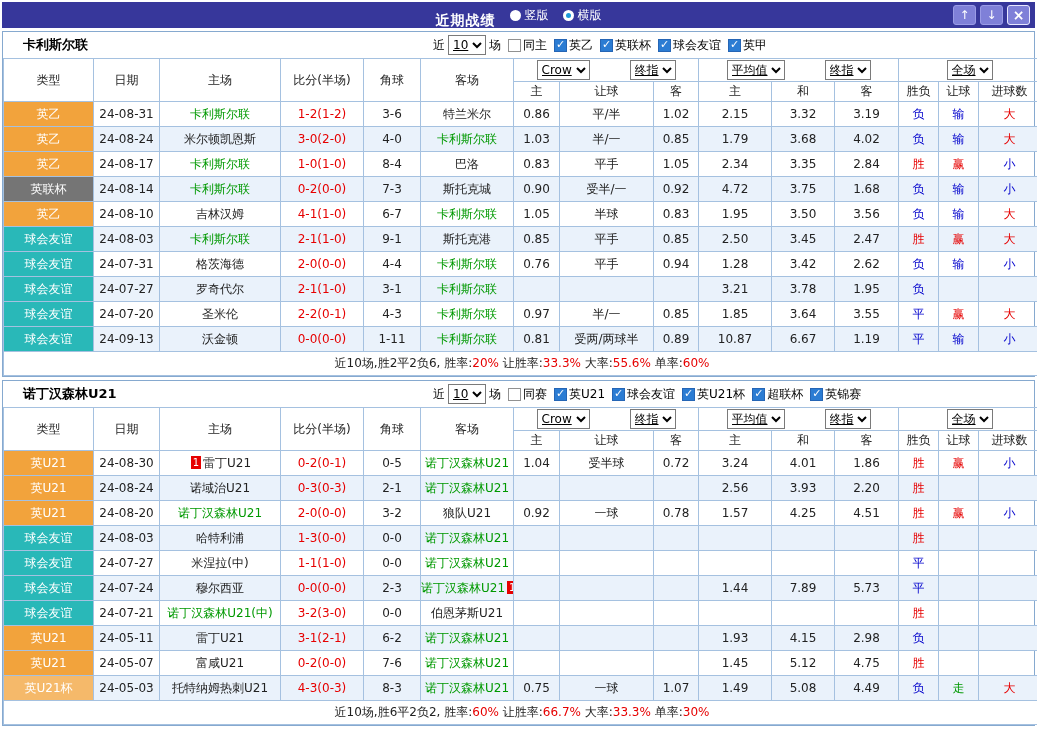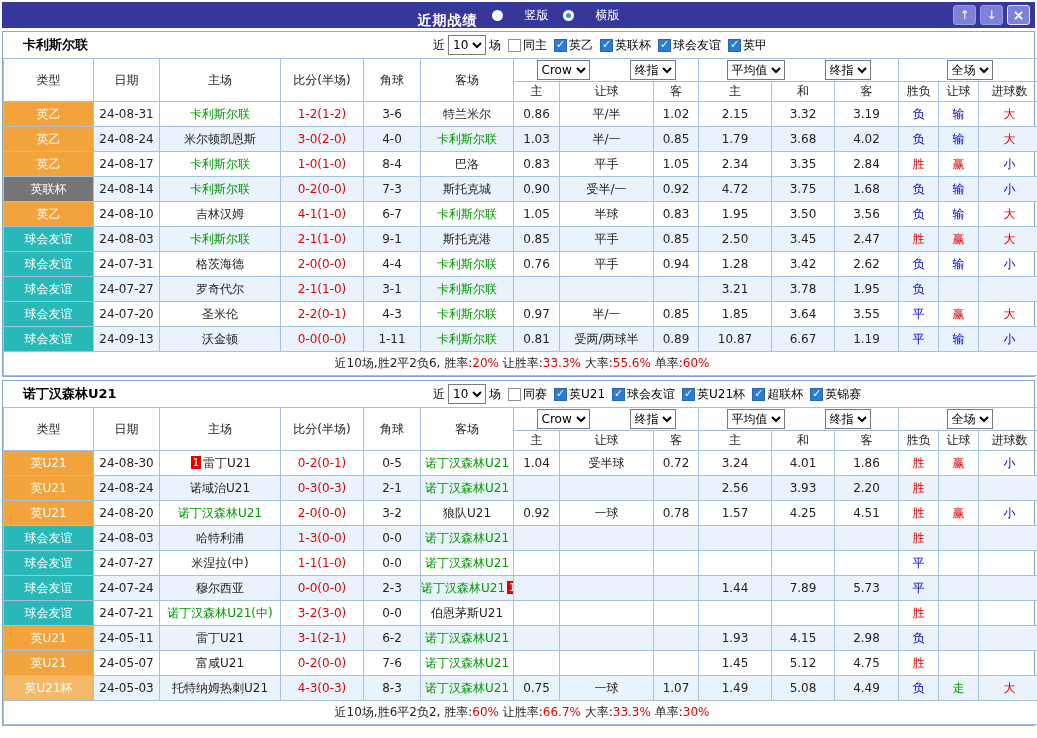--- a/index.html
+++ b/index.html
@@ -8,39 +8,39 @@
     font-family: "DejaVu Sans", "Liberation Sans", sans-serif;
     font-size: 12px; color: #222; background: #fff; padding: 2px;
   }
   
   .titlebar { height: 26px; background: var(--navy, #37379b); position: relative;
     display: flex; align-items: center; color: #fff; margin-bottom: 3px; }
   .tb-center { position: absolute; left: 0; right: 0; top: 0; bottom: 0;
     display: flex; align-items: center; justify-content: center; gap: 14px; }
   .tb-title { font-size: 14px; font-weight: bold; letter-spacing: 1px; margin-top: 12px; }
   #radios { display: inline-flex; gap: 14px; align-items: center; }
-  .radio-lab { display: inline-flex; align-items: center; gap: 22px; cursor: pointer; }
+  .radio-lab { display: inline-flex; align-items: center; gap: 4px; cursor: pointer; }
   .rdot { width: 11px; height: 11px; border-radius: 50%; background: #fff;
     display: inline-flex; align-items: center; justify-content: center; flex: none; }
   .rdot.sel::after { content: ""; width: 5px; height: 5px; border-radius: 50%;
     background: var(--radio_dot, #1d9ad8); }
   .tb-right { margin-left: auto; display: flex; gap: 4px; padding-right: 5px;
     position: relative; z-index: 2; }
   .tb-btn { width: 23px; height: 20px; background: var(--btn, #7f80d8);
     border: 1px solid #9a9be6; border-radius: 3px; color: #fff; font-size: 12px;
     line-height: 1; cursor: pointer; font-family: inherit; }
   .tb-close { border-color: #e8e8ff; font-weight: bold; font-size: 14px; }
   
   .section { border: 1px solid #86a9cf; margin-bottom: 3px; background: #fff; }
   .sec-head { height: 26px; display: flex; align-items: center; position: relative; }
   .team-name { font-weight: bold; font-size: 13px; margin-left: 20px; color: #000; }
   .filters { position: absolute; left: 430px; display: flex; align-items: center;
     gap: 3px; white-space: nowrap; color: #000; }
   select { font-family: inherit; font-size: 12px; border: 1px solid #7a7a7a;
-    background: #fff; height: 20px; }
+    background: #fff; height: 20px; text-decoration: underline; }
   .cb { width: 13px; height: 13px; border: 1px solid #919191; background: #fff;
     display: inline-block; position: relative; flex: none; }
   .cb.on { background: var(--checkbox, #2b7cd3); border-color: #2565b5; }
   .cb.on::after { content: "✓"; position: absolute; color: #fff; font-size: 11px;
     left: 1px; top: -2px; }
   .cb-lab { display: inline-flex; align-items: center; gap: 2px; cursor: pointer; margin-left: 4px; }
   
   table { width: 100%; border-collapse: collapse; table-layout: fixed; }
   th, td { border: 1px solid var(--border, #a5c1e0); text-align: center;
     font-weight: normal; overflow: hidden; white-space: nowrap; font-size: 12px; color: #222; }

